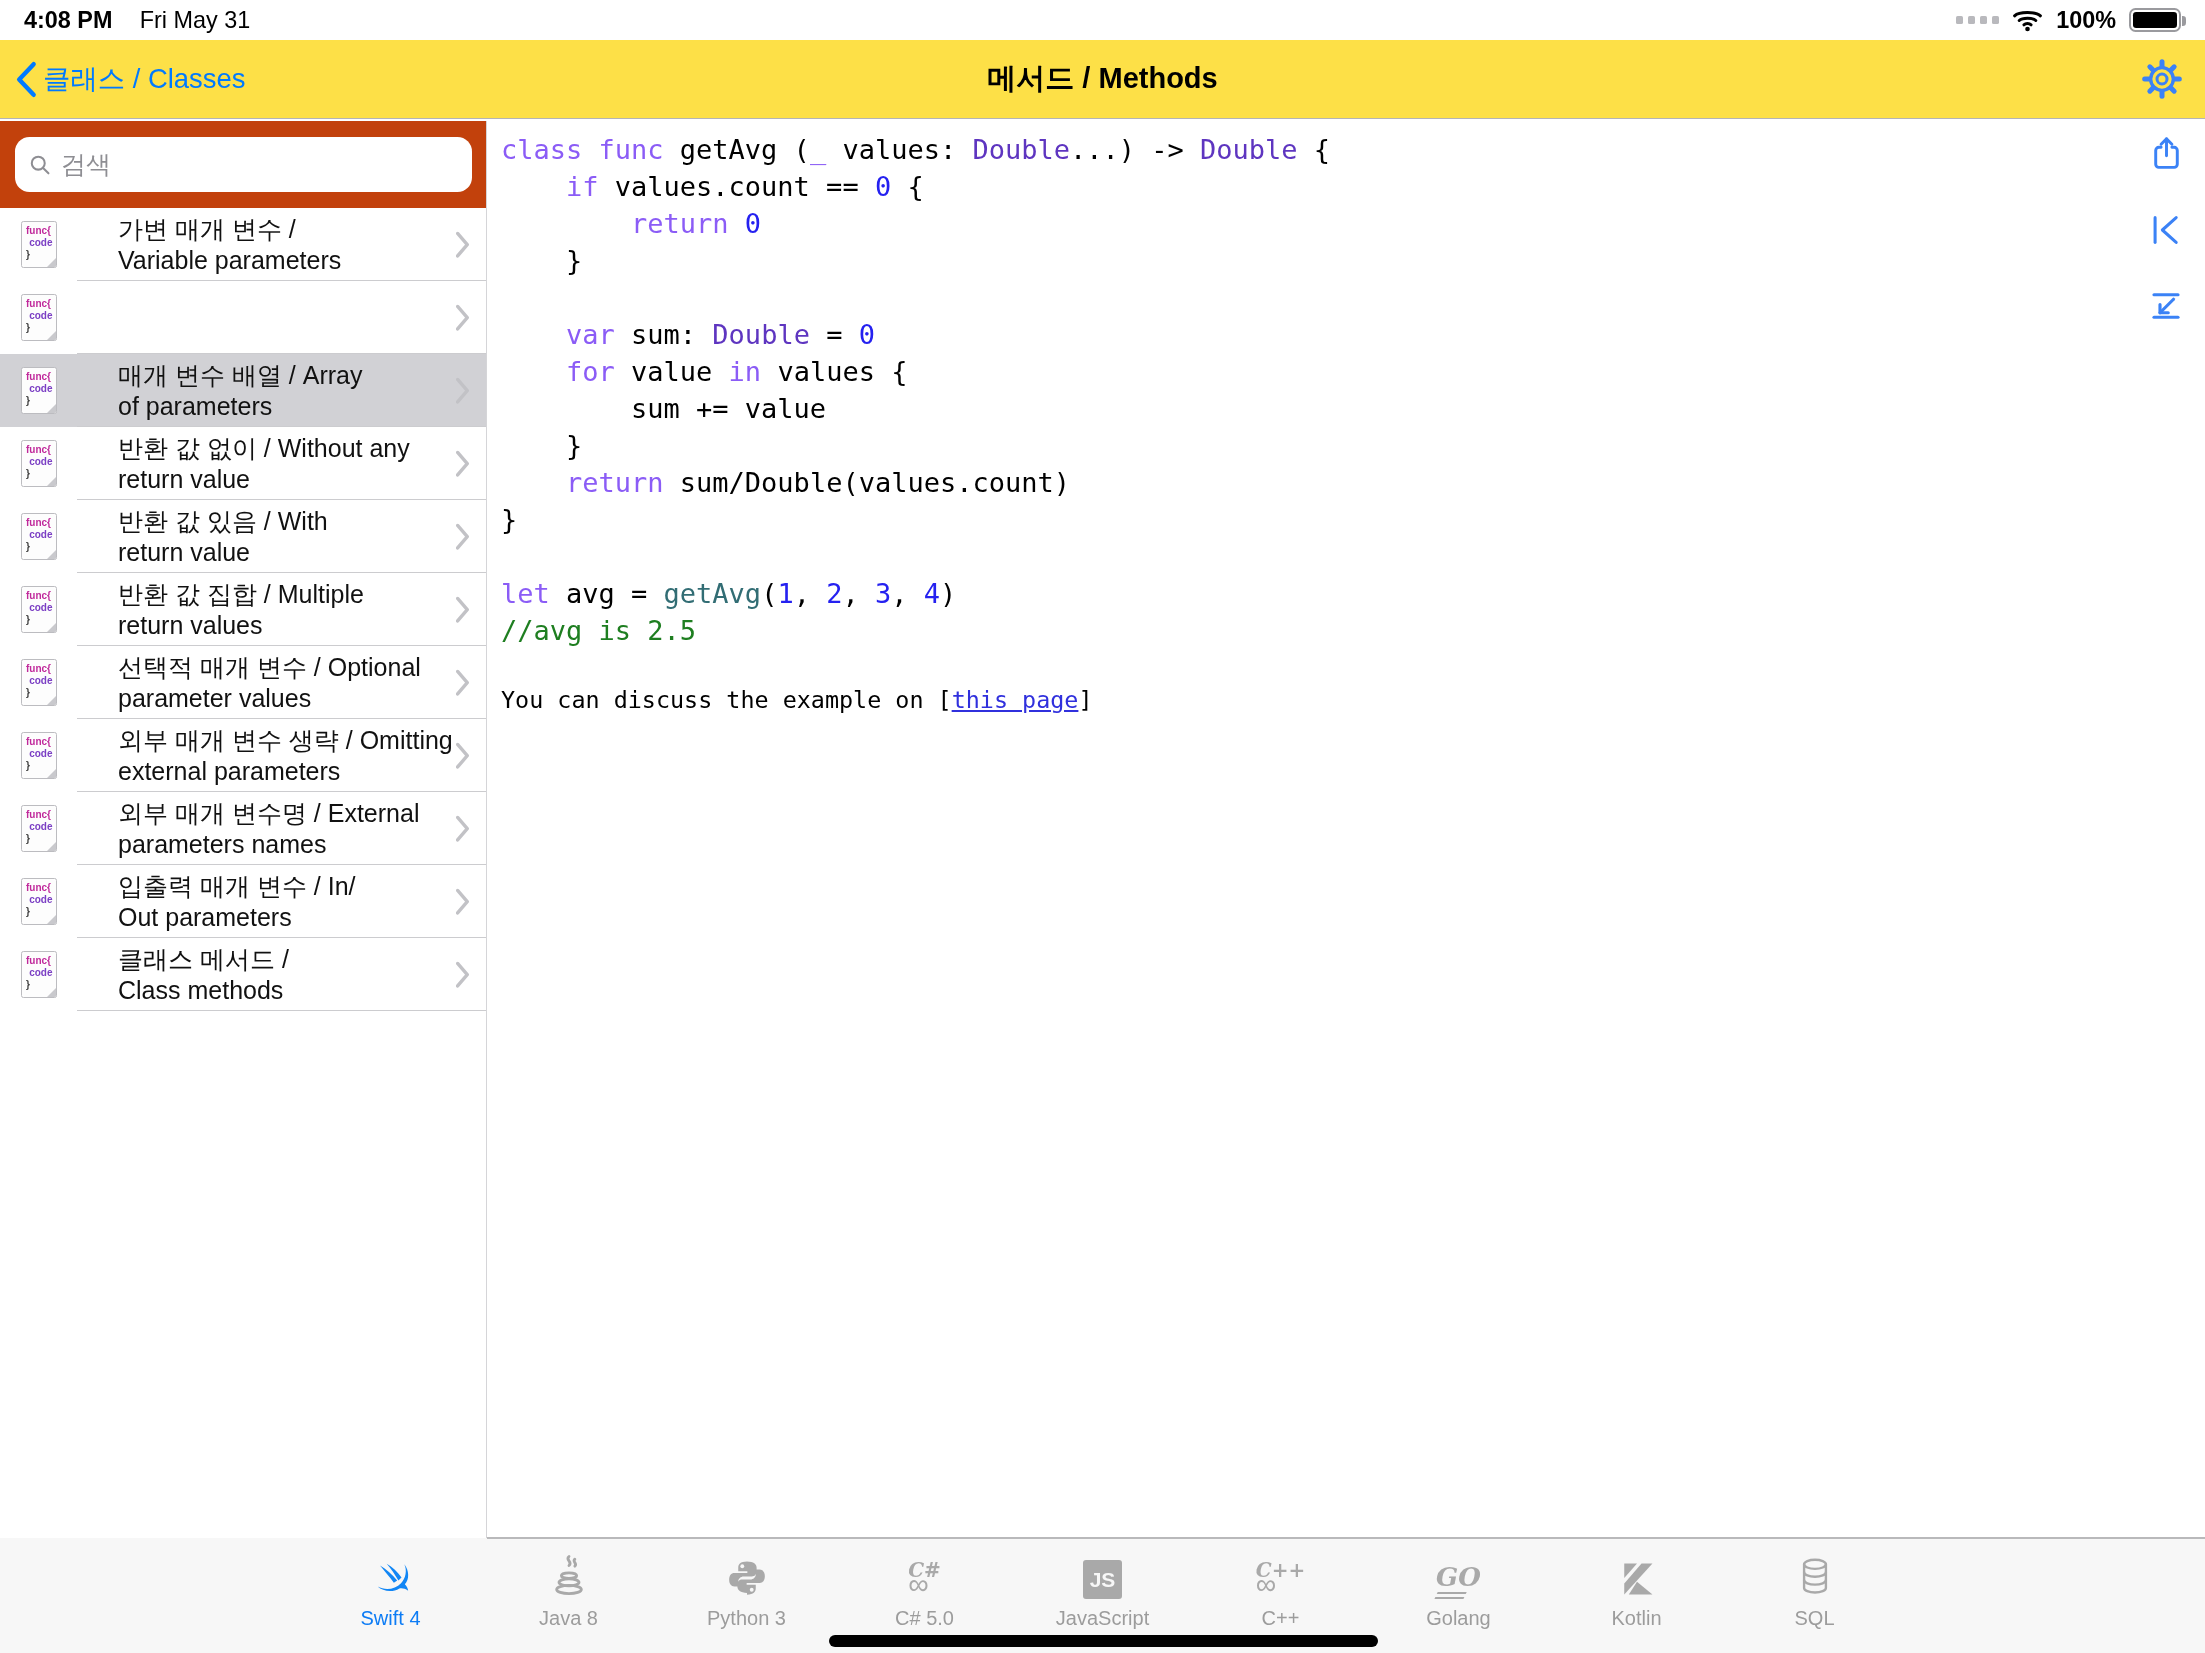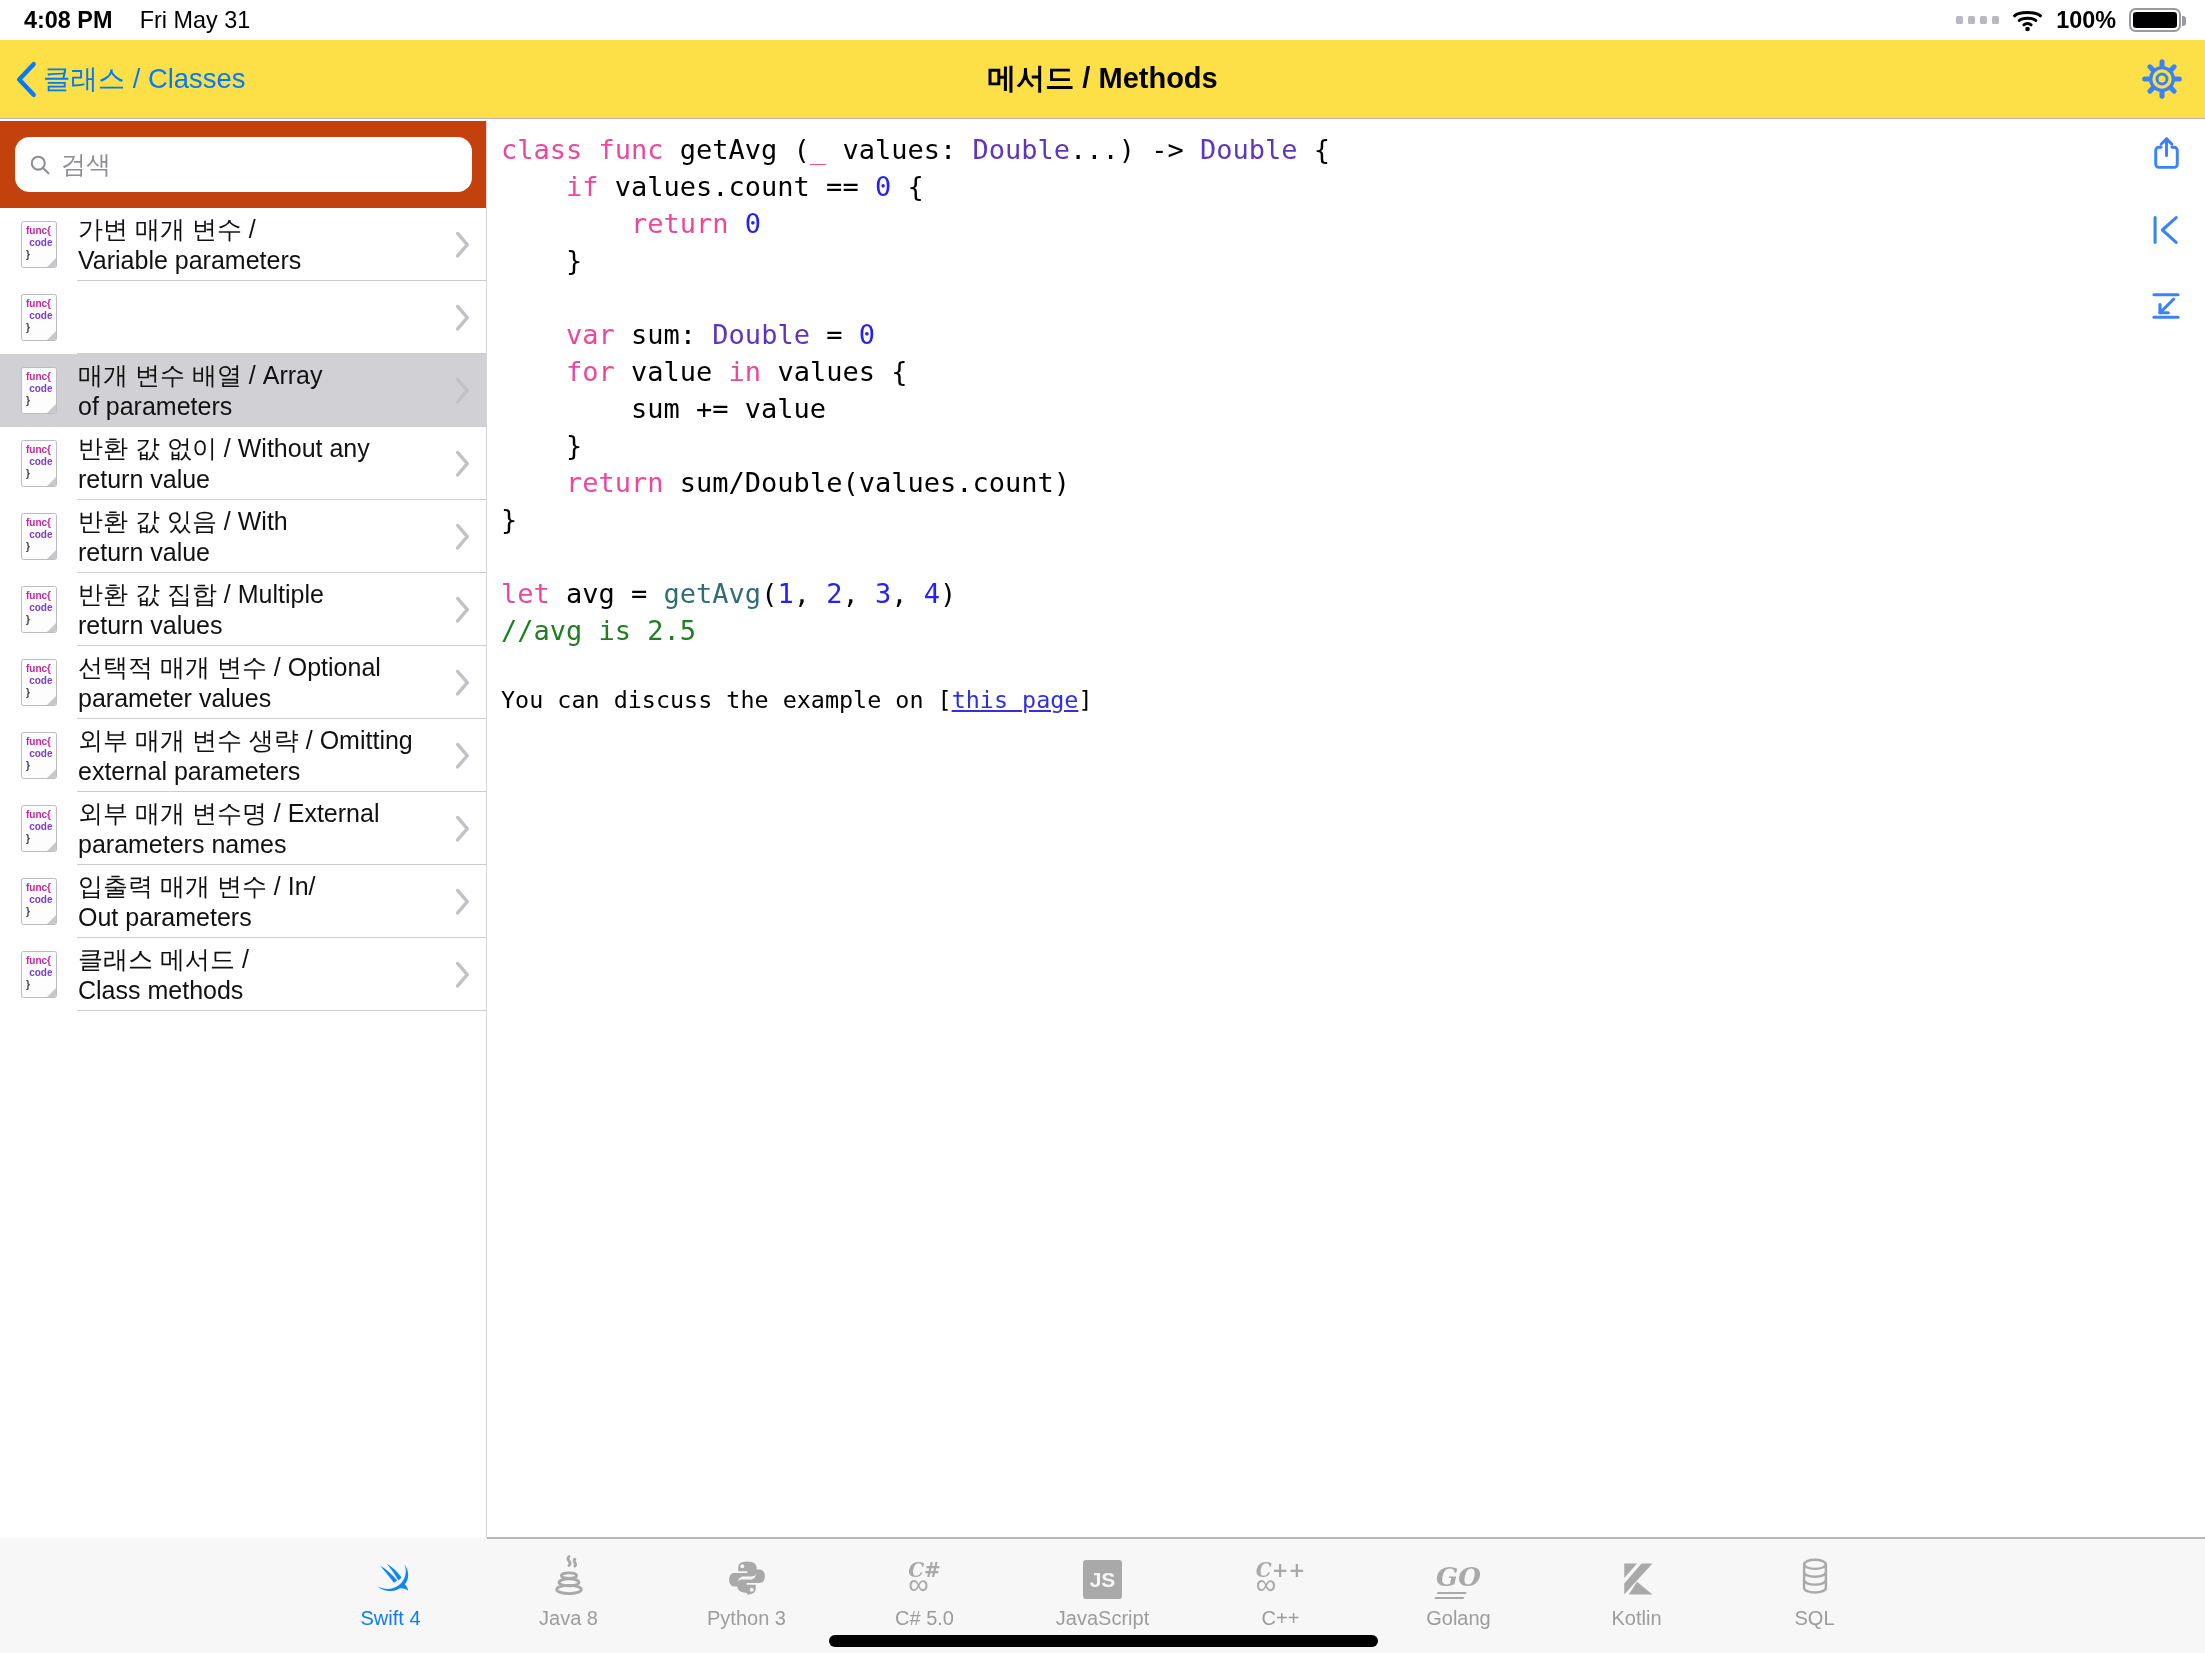--- a/index.html
+++ b/index.html
@@ -25,37 +25,37 @@
   .nav-title { position:absolute; left:0; right:0; top:0; bottom:0; display:flex; align-items:center; justify-content:center; font-size:29px; font-weight:700; }
   .settings-button { position:absolute; right:22.6px; top:19.4px; width:40px; height:40px; }
 
   
   .sidebar { position:absolute; left:0; top:121px; width:487px; bottom:115px; background:#fff; border-right:1.6px solid #d5d5d8; }
   .search-area { height:87px; background:#c2410c; padding:16px 14.5px; }
   .search-field { height:55px; background:#fff; border-radius:14.5px; display:flex; align-items:center; padding:0 14.5px; gap:9.7px; }
   .search-field input { border:none; outline:none; background:transparent; font-size:25px; color:#444; width:100%; font-family:"Liberation Sans", sans-serif; }
   .search-field input::placeholder { color:#8e8e93; opacity:1; }
   .sidebar-list { }
-  .row { position:relative; height:73px; display:flex; align-items:center; padding-left:21px; background:#fff; }
+  .row { position:relative; height:73px; display:flex; align-items:center; padding-left:21px; background:#fff;gap:40px; }
   .row.selected { background:#d1d1d5; }
   .row::after { content:""; position:absolute; left:77px; right:0; bottom:0; height:1.2px; background:#cccccf; }
   .func-icon { position:relative; width:36px; height:47px; border:1.6px solid #bcbcc0; border-radius:2.4px; background:#fdfdfd; padding:3.2px 0 0 4px; font-size:10px; font-weight:700; line-height:12px; flex:none; overflow:hidden; }
   .func-icon::after { content:""; position:absolute; right:-0.8px; bottom:-0.8px; width:0; height:0; border-style:solid; border-width:0 0 11.3px 11.3px; border-color:transparent transparent #c9c9cd transparent; }
   .fi-func { color:#c0299b; }
   .fi-code { color:#7b3fc4; padding-left:3.2px; }
   .fi-brace { color:#3c3c3c; }
   .row-text { margin-left:21px; display:flex; flex-direction:column; line-height:31px; font-size:25px; color:#111; }
   .row-chevron { position:absolute; right:16px; top:50%; margin-top:-13.7px; }
 
   
   .main { position:absolute; left:488px; top:121px; right:0; bottom:115px; background:#fff; }
   .code-block { padding:9.7px 0 0 13px; font-family:"DejaVu Sans Mono", monospace; font-size:27px; line-height:37px; white-space:pre; font-variant-ligatures:none; }
   .code-line { height:37px; }
   .tk-pl { color:#000; }
-  .tk-kw { color:#ec4899; }
+  .tk-kw { color:#8b5cf6; }
   .tk-ty { color:#5e35c0; }
   .tk-num { color:#2521f0; }
   .tk-cm { color:#1e7e20; }
   .tk-fn { color:#326d74; }
   .discussion { margin:37px 0 0 13px; font-family:"DejaVu Sans Mono", monospace; font-size:23.4px; white-space:pre; }
   .page-link { color:#3030dd; text-decoration:underline; cursor:pointer; }
 
   
   .side-actions { position:absolute; right:19.4px; top:13px; display:flex; flex-direction:column; align-items:center; }
   .side-actions .act { width:39px; height:39px; display:flex; align-items:center; justify-content:center; }

